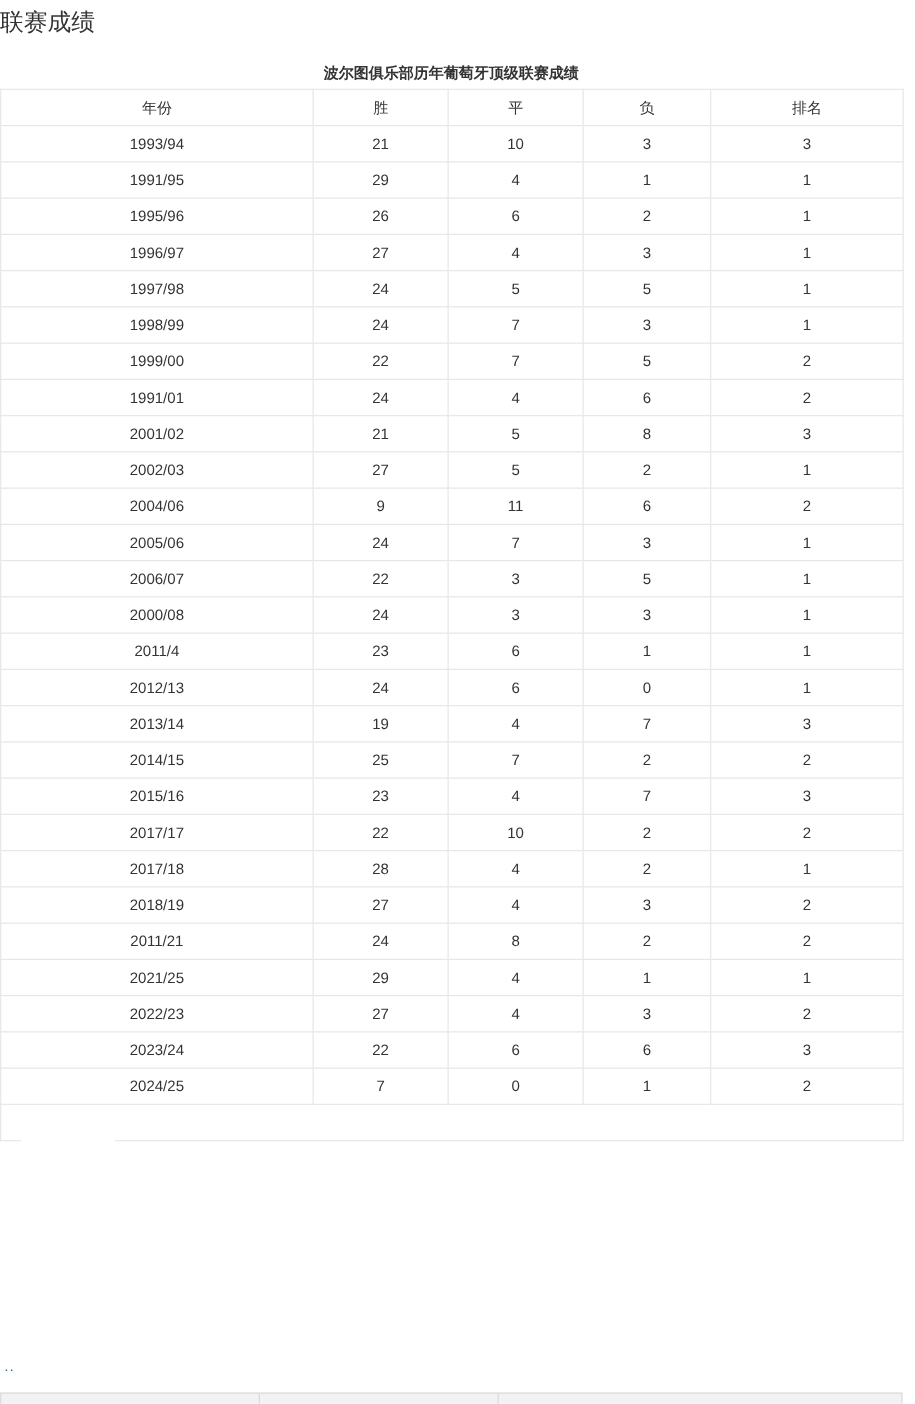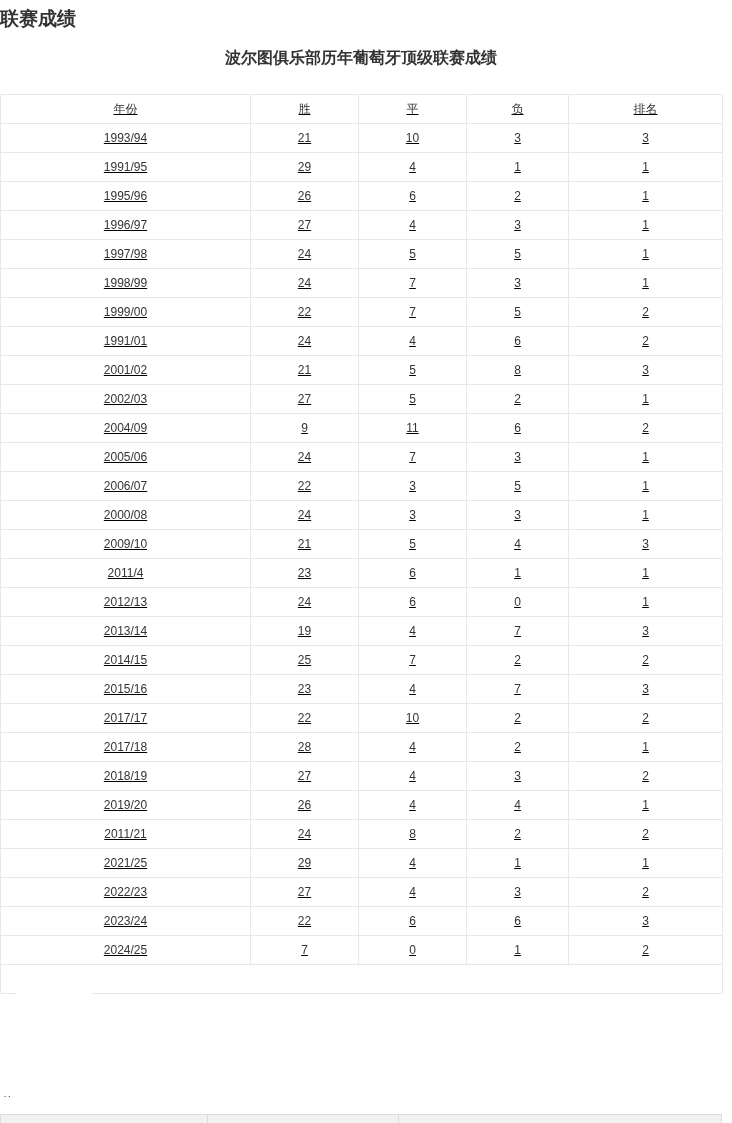--- a/index.html
+++ b/index.html
@@ -10,37 +10,36 @@
     height: 1123px;
     overflow: hidden;
     font-family: "Liberation Sans", "DejaVu Sans", sans-serif;
     position: relative;
   }
   .page-heading {
     margin: 0;
     padding: 8px 0 0 0;
     font-size: 19px;
     line-height: 21px;
-    font-weight: 700;
+    font-weight: 400;
     color: #333333;
   }
   .table-title {
     margin-top: 21px;
     width: 722px;
     text-align: center;
-    font-size: 16px;
+    font-size: 12px;
     line-height: 16px;
     font-weight: 700;
     color: #333333;
   }
   .table-wrap {
     position: relative;
-    margin-top: 28px;
+    margin-top: 5px;
     width: 722px;
-    text-decoration: underline;
   }
   table.league {
     border-collapse: collapse;
     table-layout: fixed;
     width: 722px;
   }
   table.league col.c0 { width: 250px; }
   table.league col.c1 { width: 108px; }
   table.league col.c2 { width: 108px; }
   table.league col.c3 { width: 102px; }
@@ -189,21 +188,21 @@
           <td>3</td>
         </tr>
         <tr>
           <td>2002/03</td>
           <td>27</td>
           <td>5</td>
           <td>2</td>
           <td>1</td>
         </tr>
         <tr>
-          <td>2004/09</td>
+          <td>2004/06</td>
           <td>9</td>
           <td>11</td>
           <td>6</td>
           <td>2</td>
         </tr>
         <tr>
           <td>2005/06</td>
           <td>24</td>
           <td>7</td>
           <td>3</td>
@@ -215,27 +214,20 @@
           <td>3</td>
           <td>5</td>
           <td>1</td>
         </tr>
         <tr>
           <td>2000/08</td>
           <td>24</td>
           <td>3</td>
           <td>3</td>
           <td>1</td>
-        </tr>
-        <tr>
-          <td>2009/10</td>
-          <td>21</td>
-          <td>5</td>
-          <td>4</td>
-          <td>3</td>
         </tr>
         <tr>
           <td>2011/4</td>
           <td>23</td>
           <td>6</td>
           <td>1</td>
           <td>1</td>
         </tr>
         <tr>
           <td>2012/13</td>
@@ -278,27 +270,20 @@
           <td>4</td>
           <td>2</td>
           <td>1</td>
         </tr>
         <tr>
           <td>2018/19</td>
           <td>27</td>
           <td>4</td>
           <td>3</td>
           <td>2</td>
-        </tr>
-        <tr>
-          <td>2019/20</td>
-          <td>26</td>
-          <td>4</td>
-          <td>4</td>
-          <td>1</td>
         </tr>
         <tr>
           <td>2011/21</td>
           <td>24</td>
           <td>8</td>
           <td>2</td>
           <td>2</td>
         </tr>
         <tr>
           <td>2021/25</td>

